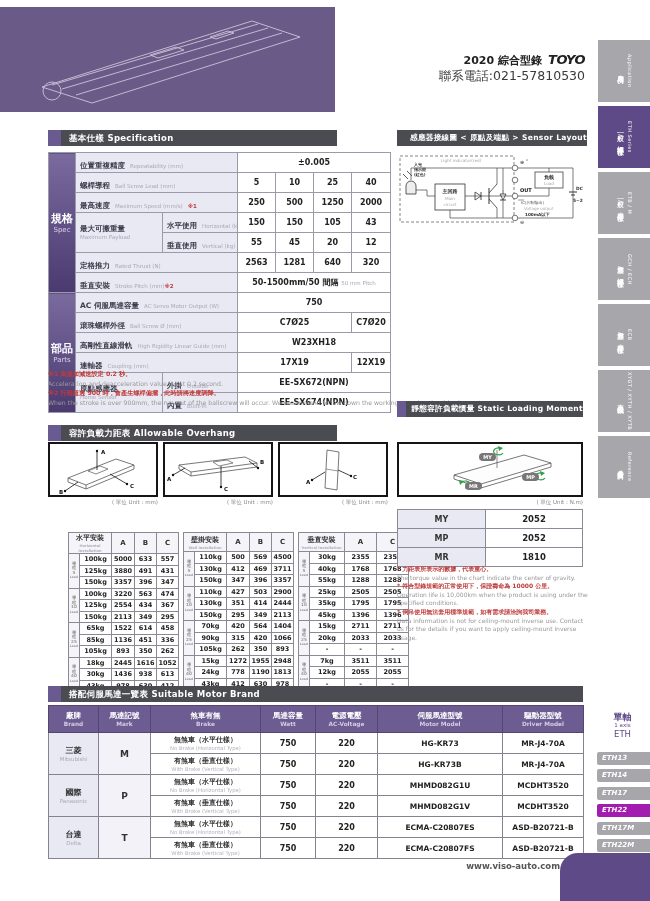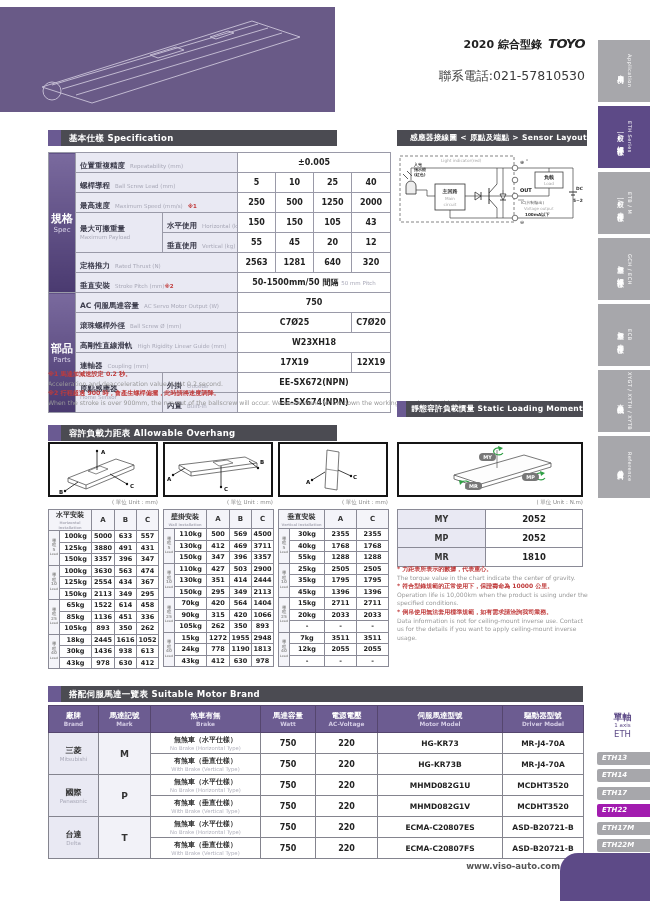--- a/index.html
+++ b/index.html
@@ -1,20 +1,20 @@
 <!DOCTYPE html>
 <html><head>
 <meta charset="utf-8">
 <style>
   html,body{margin:0;padding:0;}
   body{position:relative;width:650px;height:901px;background:#fff;overflow:hidden;
        font-family:"DejaVu Sans","Liberation Sans",sans-serif;color:#222;}
   
   .banner{position:absolute;left:0;top:7px;width:335px;height:105px;background:#695a87;}
-  .catalog{position:absolute;top:36px;left:345px;width:240px;text-align:right;font-size:11px;font-weight:bold;color:#222;}
+  .catalog{position:absolute;top:52px;left:345px;width:240px;text-align:right;font-size:11px;font-weight:bold;color:#222;}
   .catalog .logo{font-style:italic;font-weight:900;font-size:13px;letter-spacing:-0.5px;margin-left:6px;}
   .contact{position:absolute;top:68px;left:345px;width:240px;text-align:right;font-size:12.5px;color:#3a3a3a;}
   
   .side-tab{position:absolute;left:598px;width:52px;height:62px;background:#a7a7ab;color:#fff;
             display:flex;flex-direction:row;align-items:center;justify-content:center;gap:2px;cursor:pointer;}
   .side-tab.active{background:#5d4a87;}
   .st-zh{writing-mode:vertical-rl;font-size:6.5px;font-weight:bold;letter-spacing:1px;}
   .st-en{writing-mode:vertical-rl;font-size:5px;letter-spacing:.5px;}
   
   .sec-hdr{position:absolute;height:16px;display:flex;}
@@ -35,21 +35,21 @@
   .sfx{font-size:5.5px;color:#a9a9b8;font-weight:normal;}
   
   .spec-notes{position:absolute;left:48px;top:369px;width:535px;}
   .fn-zh{color:#c03b3b;font-size:6.2px;font-weight:bold;line-height:9.5px;}
   .fn-en{color:#999;font-size:6.2px;line-height:9.5px;}
   
   .sensor-svg{position:absolute;left:397px;top:148px;width:186px;height:82px;}
   
   .oh-box{position:absolute;top:442px;width:106px;height:51px;border:2px solid #151515;background:#fff;}
   .oh-unit{position:absolute;top:499px;width:110px;text-align:right;font-size:5.5px;color:#888;}
-  .oh-table{position:absolute;top:509px;width:110px;border-collapse:collapse;table-layout:fixed;background:#0c4a6e;}
+  .oh-table{position:absolute;top:532px;width:110px;border-collapse:collapse;table-layout:fixed;background:#0c4a6e;margin-left:20px;}
   .oh-table th,.oh-table td{border:1px solid #8a8a96;padding:0;text-align:center;}
   .oh-table th{height:18px;background:#f4f4f9;}
   .t-zh{display:block;font-size:7px;font-weight:bold;color:#333;}
   .t-en{display:block;font-size:4px;color:#b0b0bc;transform:scale(.9);}
   .col-h{font-size:7px;font-weight:bold;color:#333;}
   .oh-table td{height:10.5px;font-size:6.5px;font-weight:bold;color:#222;background:#fff;}
   td.lead-cell{background:#f4f4f9;}
   .lead-cell span{display:block;font-size:4.2px;line-height:4.6px;color:#999;}
   .lead-cell .ld-en{font-size:3.6px;transform:scale(.85);}
   td.wcell{background:#fff;font-size:6.5px;}
@@ -416,21 +416,21 @@
           <td>347</td>
         </tr>
         <tr>
           <td class="lead-cell" rowspan="3">
             <span>導</span>
             <span>程</span>
             <span>10</span>
             <span class="ld-en">Lead</span>
           </td>
           <td class="wcell">100kg</td>
-          <td>3630</td>
+          <td>3220</td>
           <td>563</td>
           <td>474</td>
         </tr>
         <tr>
           <td class="wcell">125kg</td>
           <td>2554</td>
           <td>434</td>
           <td>367</td>
         </tr>
         <tr>

